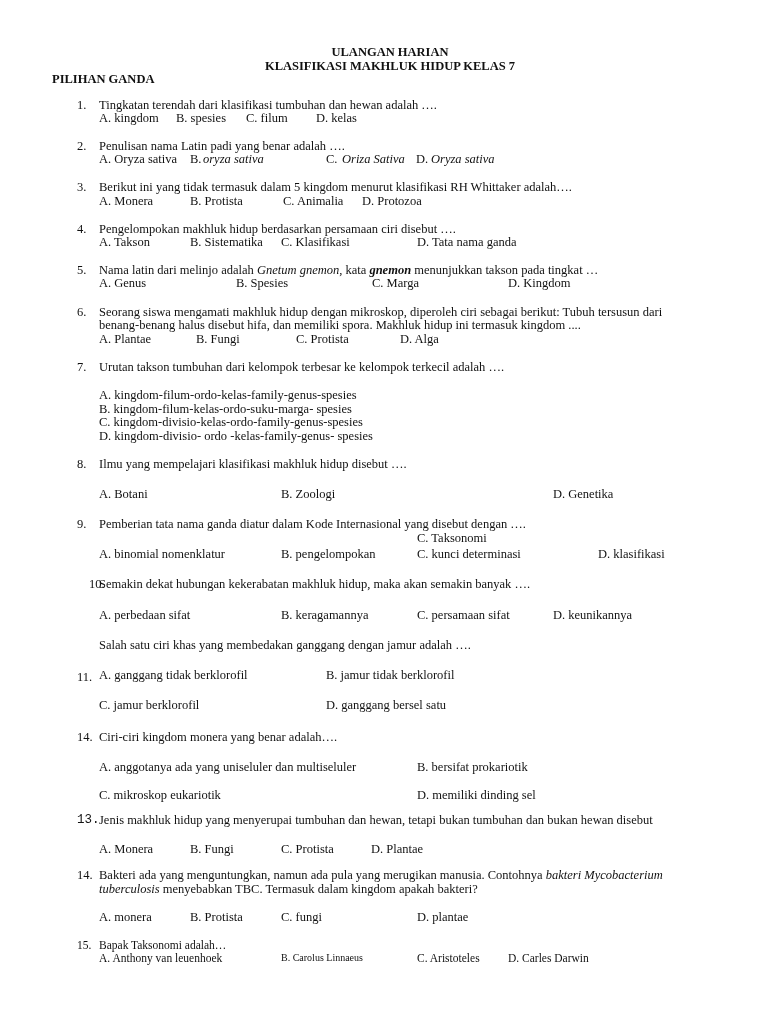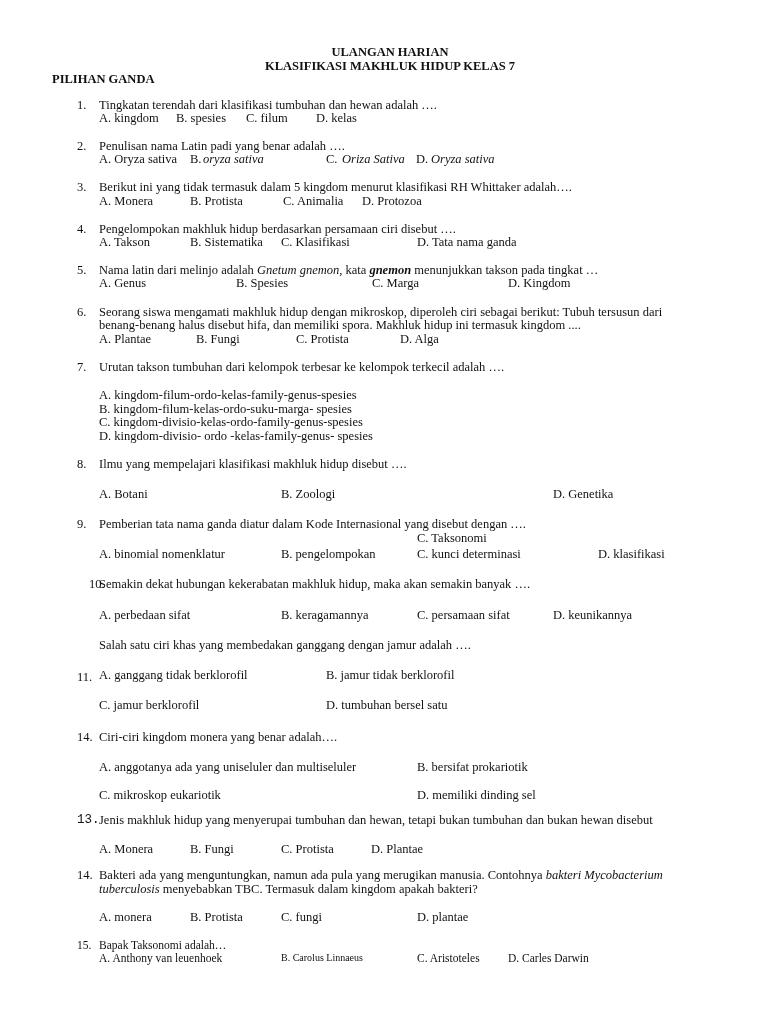--- a/index.html
+++ b/index.html
@@ -111,21 +111,21 @@
   <span class="t" style="left:417px;top:608px;">C.  persamaan sifat</span>
   <span class="t" style="left:553px;top:608px;">D.  keunikannya</span>
 </div>
 
 <div>
   <span class="num" style="left:77px;top:638px;margin-top:32px;">11.</span>
   <span class="t" style="left:99px;top:638px;">Salah satu ciri khas yang membedakan ganggang dengan jamur adalah ….</span>
   <span class="t" style="left:99px;top:668px;">A.  ganggang tidak berklorofil</span>
   <span class="t" style="left:326px;top:668px;">B.  jamur tidak berklorofil</span>
   <span class="t" style="left:99px;top:698px;">C.  jamur berklorofil</span>
-  <span class="t" style="left:326px;top:698px;">D.  tumbuhan bersel satu</span>
+  <span class="t" style="left:326px;top:698px;">D.  ganggang bersel satu</span>
 </div>
 
 <div>
   <span class="num" style="left:77px;top:730px;">14.</span>
   <span class="t" style="left:99px;top:730px;">Ciri-ciri kingdom monera yang benar adalah….</span>
   <span class="t" style="left:99px;top:760px;">A. anggotanya ada yang uniseluler dan multiseluler</span>
   <span class="t" style="left:417px;top:760px;">B. bersifat prokariotik</span>
   <span class="t" style="left:99px;top:788px;">C. mikroskop eukariotik</span>
   <span class="t" style="left:417px;top:788px;">D. memiliki dinding sel</span>
 </div>

